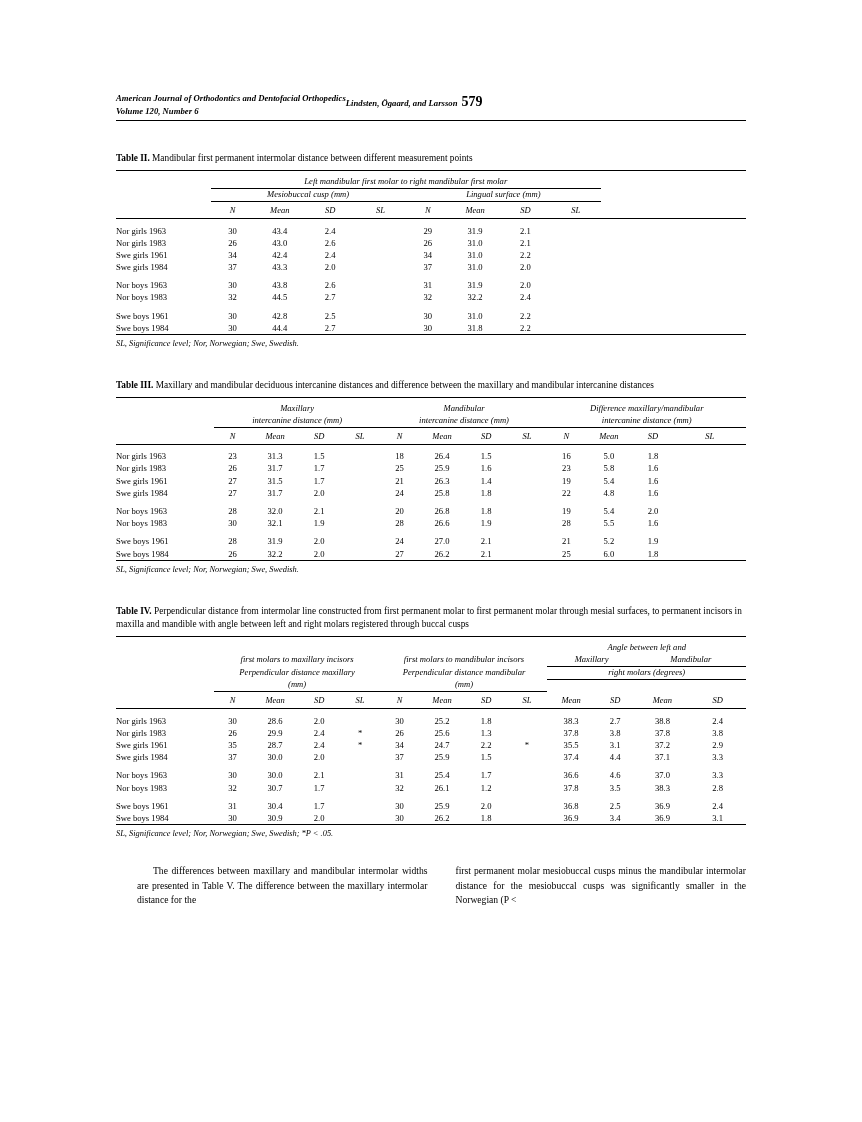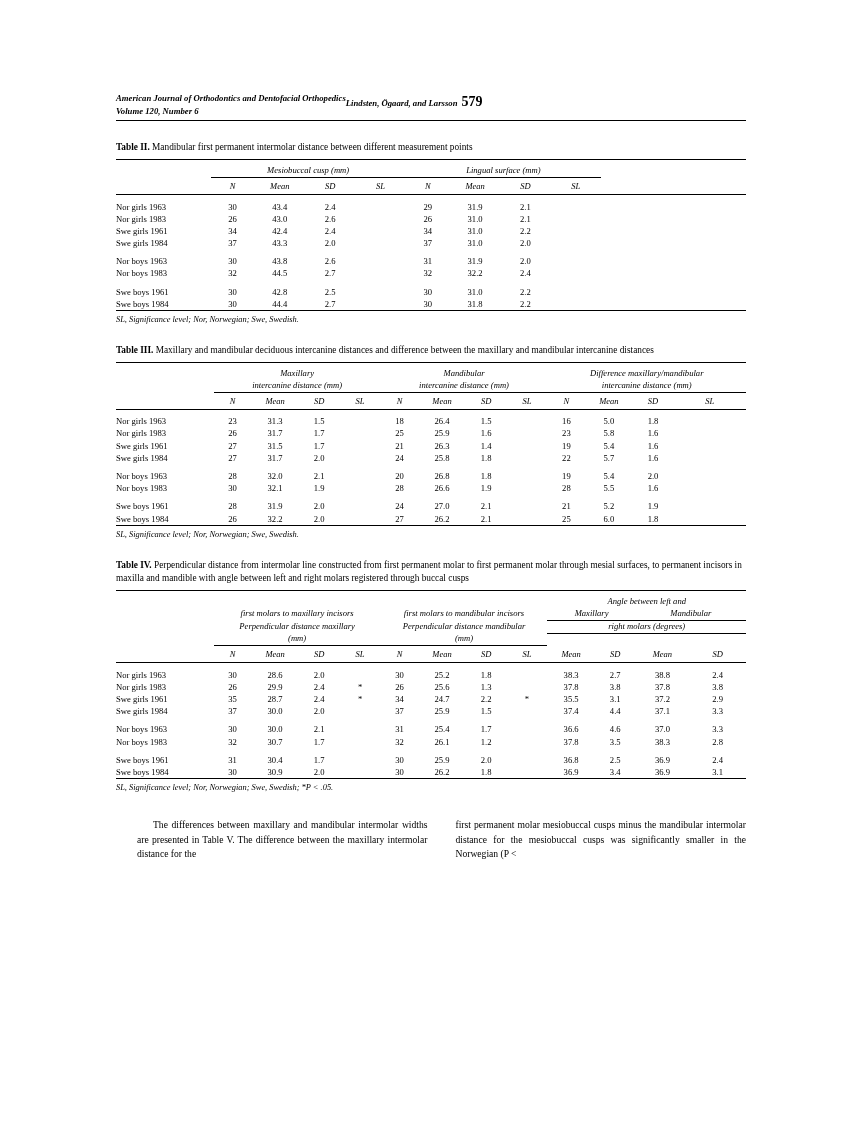--- a/index.html
+++ b/index.html
@@ -52,21 +52,21 @@
     font-size: 14px;
     margin-left: 4px;
   }
   .runhead-rule {
     border-bottom: 1.1px solid #000;
     margin-top: 3px;
   }
 
   
   .tableblock {
-    margin-top: 20px;
+    margin-top: 31px;
   }
   .tbl-caption {
     font-size: 9.3px;
     line-height: 1.42;
     margin-bottom: 5px;
     text-align: left;
   }
   .tbl-caption .tbl-label {
     font-weight: bold;
   }
@@ -164,20 +164,25 @@
           <col style="width:23%">
         </colgroup>
         <tbody>
             <tr class="rule-top hdrpad">
           <td></td>
               <td colspan="8"></td>
               <td></td>
         </tr>
         <tr>
           <td></td>
+          <td class="grouphdr grouphdr-line" colspan="8">Left mandibular first molar to right mandibular first molar</td>
+          <td></td>
+        </tr>
+        <tr>
+          <td></td>
           <td class="grouphdr grouphdr-line" colspan="4">Mesiobuccal cusp (mm)</td>
           <td class="grouphdr grouphdr-line" colspan="4">Lingual surface (mm)</td>
           <td></td>
         </tr>
         <tr class="rule-bot">
           <td></td>
           <td class="colhdr">N</td>
           <td class="colhdr">Mean</td>
           <td class="colhdr">SD</td>
           <td class="colhdr">SL</td>
@@ -403,21 +408,21 @@
           <td class="rowlabel">Swe girls 1984</td>
           <td class="num">27</td>
           <td class="num">31.7</td>
           <td class="num">2.0</td>
           <td class="num"></td>
           <td class="num">24</td>
           <td class="num">25.8</td>
           <td class="num">1.8</td>
           <td class="num"></td>
           <td class="num">22</td>
-          <td class="num">5.7</td>
+          <td class="num">4.8</td>
           <td class="num">1.6</td>
           <td class="num"></td>
         </tr>
         <tr class="spacerrow">
               <td colspan="13"></td>
             </tr>
         <tr>
           <td class="rowlabel">Nor boys 1963</td>
           <td class="num">28</td>
           <td class="num">32.0</td>

